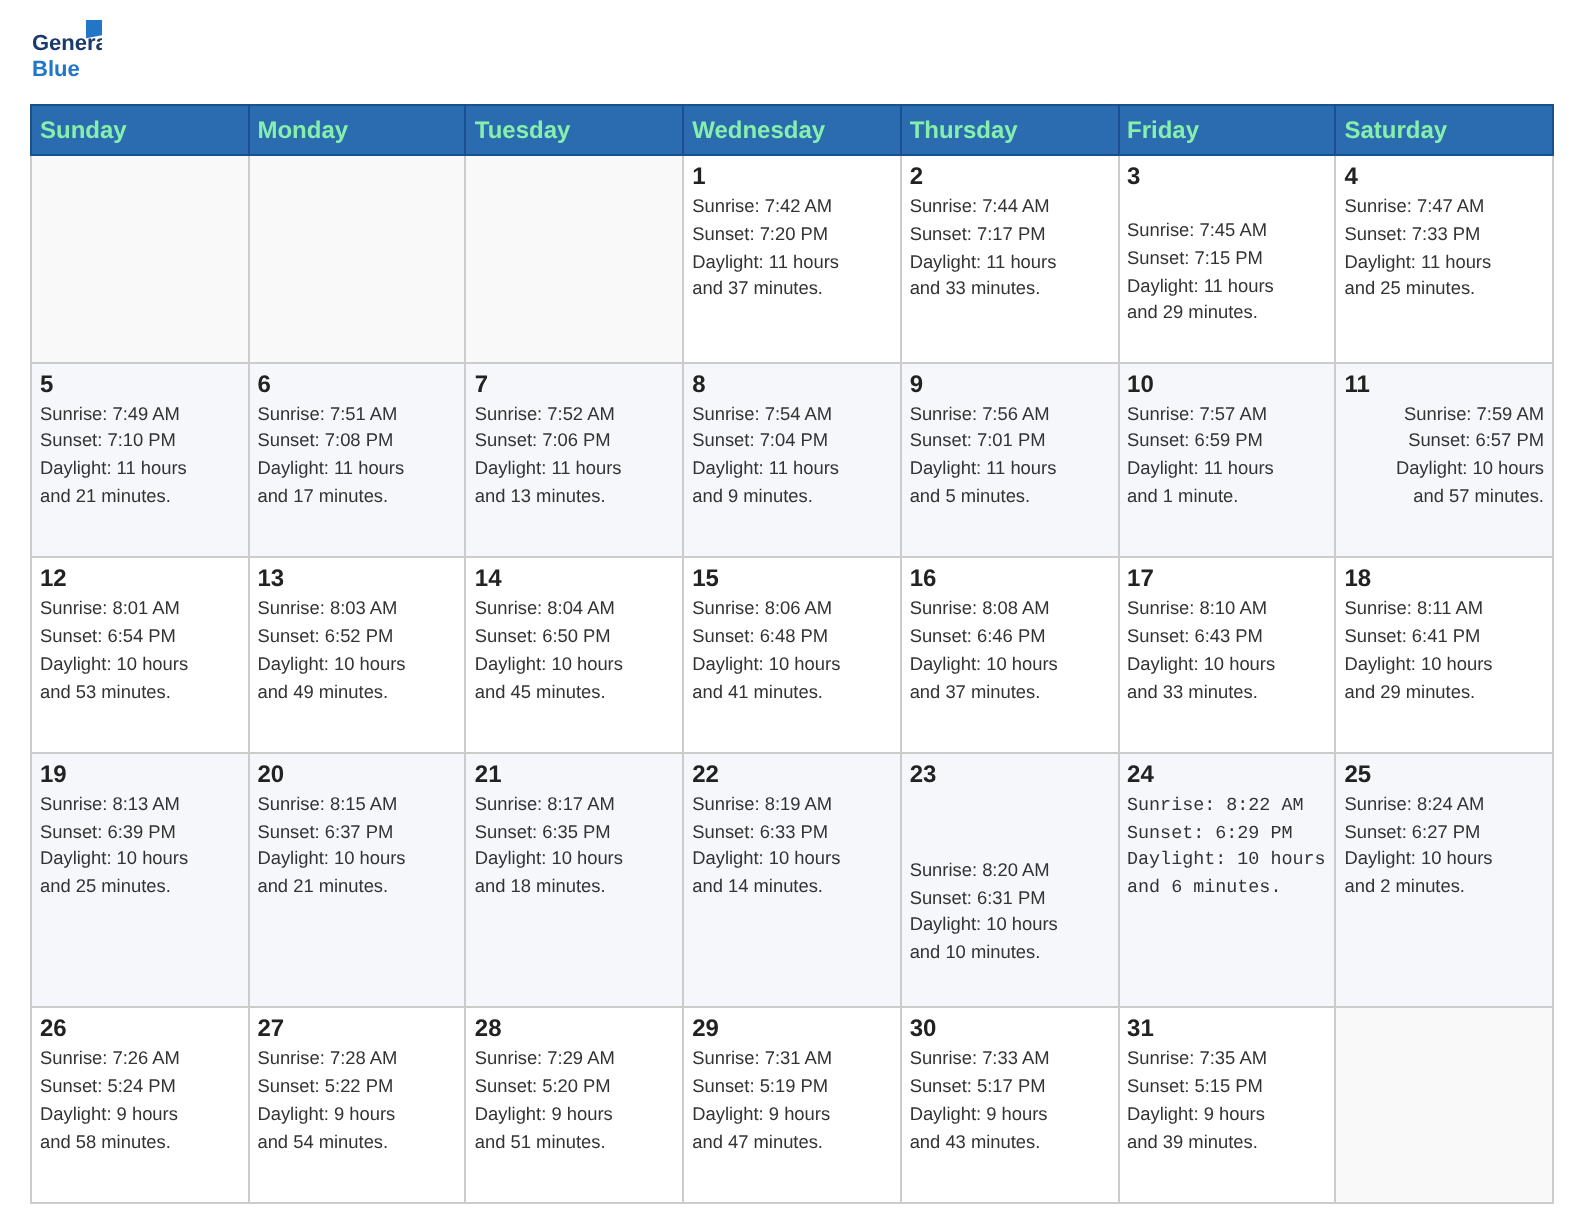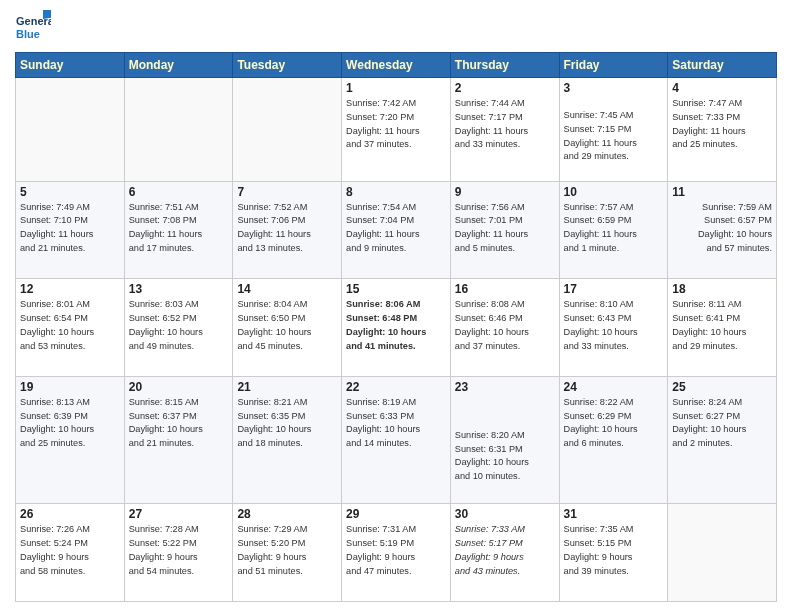--- a/index.html
+++ b/index.html
@@ -43,21 +43,21 @@
     }
     .calendar {
       flex: 1;
       border: 1px solid #ccc;
       border-collapse: collapse;
       width: 100%;
       table-layout: fixed;
     }
     .calendar th {
       background: #2b6cb0;
-      color: #fef9c3;
+      color: #86efac;
       font-size: 12px;
       font-weight: bold;
       padding: 5px 4px;
       text-align: left;
       border: 1px solid #1a5090;
     }
     .calendar td {
       border: 1px solid #ccc;
       vertical-align: top;
       padding: 3px 4px;
@@ -224,21 +224,21 @@
           </td>
           <td>
             <div class="day-num">14</div>
             <div class="day-info" style="white-space: pre-line;">Sunrise: 8:04 AM
 Sunset: 6:50 PM
 Daylight: 10 hours
 and 45 minutes.</div>
           </td>
           <td>
             <div class="day-num">15</div>
-            <div class="day-info" style="white-space: pre-line; font-weight: bold;">Sunrise: 8:06 AM
+            <div class="day-info" style="white-space: pre-line;">Sunrise: 8:06 AM
 Sunset: 6:48 PM
 Daylight: 10 hours
 and 41 minutes.</div>
           </td>
           <td>
             <div class="day-num">16</div>
             <div class="day-info" style="white-space: pre-line;">Sunrise: 8:08 AM
 Sunset: 6:46 PM
 Daylight: 10 hours
 and 37 minutes.</div>
@@ -268,42 +268,42 @@
           </td>
           <td>
             <div class="day-num">20</div>
             <div class="day-info" style="white-space: pre-line;">Sunrise: 8:15 AM
 Sunset: 6:37 PM
 Daylight: 10 hours
 and 21 minutes.</div>
           </td>
           <td>
             <div class="day-num">21</div>
-            <div class="day-info" style="white-space: pre-line;">Sunrise: 8:21 AM
+            <div class="day-info" style="white-space: pre-line;">Sunrise: 8:17 AM
 Sunset: 6:35 PM
 Daylight: 10 hours
 and 18 minutes.</div>
           </td>
           <td>
             <div class="day-num">22</div>
             <div class="day-info" style="white-space: pre-line;">Sunrise: 8:19 AM
 Sunset: 6:33 PM
 Daylight: 10 hours
 and 14 minutes.</div>
           </td>
           <td>
             <div class="day-num">23</div>
             <div class="day-info" style="white-space: pre-line; margin-top: 35px;">Sunrise: 8:20 AM
 Sunset: 6:31 PM
 Daylight: 10 hours
 and 10 minutes.</div>
           </td>
           <td>
             <div class="day-num">24</div>
-            <div class="day-info" style="white-space: pre-line;">Sunrise: 8:22 AM
+            <div class="day-info" style="white-space: pre-line; font-family: Liberation Mono, monospace;">Sunrise: 8:22 AM
 Sunset: 6:29 PM
 Daylight: 10 hours
 and 6 minutes.</div>
           </td>
           <td>
             <div class="day-num">25</div>
             <div class="day-info" style="white-space: pre-line;">Sunrise: 8:24 AM
 Sunset: 6:27 PM
 Daylight: 10 hours
 and 2 minutes.</div>
@@ -333,21 +333,21 @@
           </td>
           <td>
             <div class="day-num">29</div>
             <div class="day-info" style="white-space: pre-line;">Sunrise: 7:31 AM
 Sunset: 5:19 PM
 Daylight: 9 hours
 and 47 minutes.</div>
           </td>
           <td>
             <div class="day-num">30</div>
-            <div class="day-info" style="white-space: pre-line; font-style: italic;">Sunrise: 7:33 AM
+            <div class="day-info" style="white-space: pre-line;">Sunrise: 7:33 AM
 Sunset: 5:17 PM
 Daylight: 9 hours
 and 43 minutes.</div>
           </td>
           <td>
             <div class="day-num">31</div>
             <div class="day-info" style="white-space: pre-line;">Sunrise: 7:35 AM
 Sunset: 5:15 PM
 Daylight: 9 hours
 and 39 minutes.</div>

